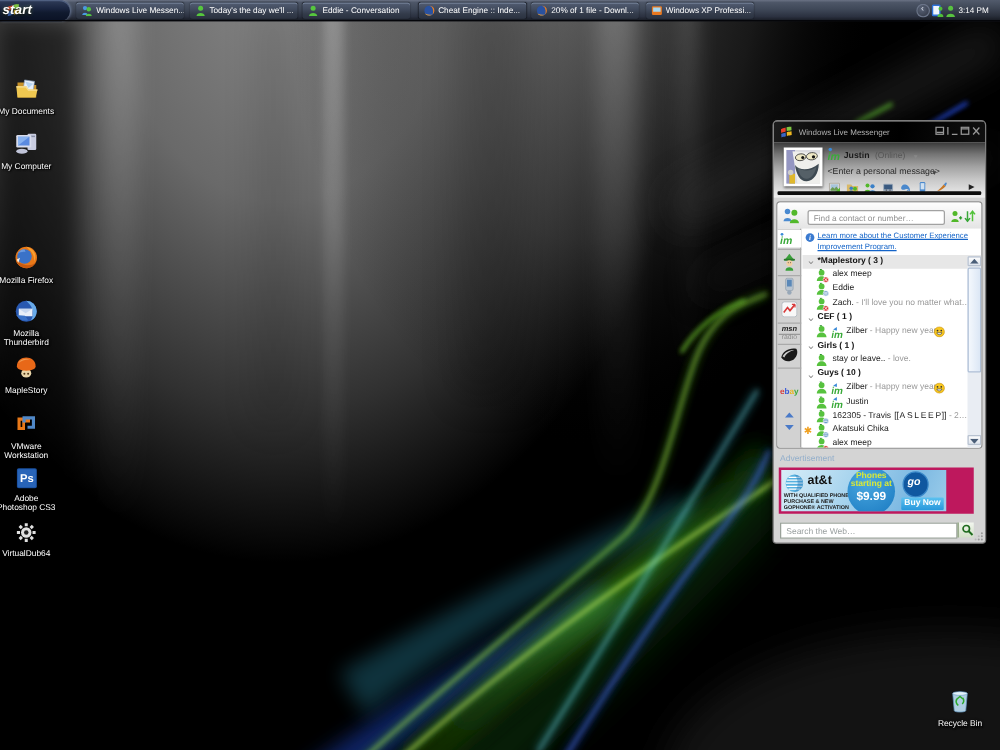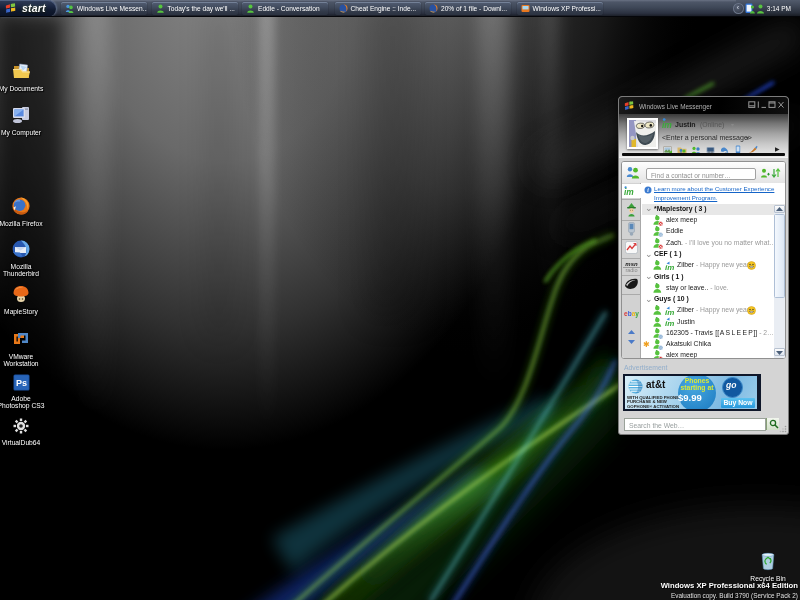--- a/index.html
+++ b/index.html
@@ -9,21 +9,21 @@
 #wall { position:absolute; left:0; top:0; width:800px; height:600px; }
 
 
 #taskbar { position:absolute; left:0; top:0; width:800px; height:17px;
   background:linear-gradient(#6a7284 0%, #4d5667 12%, #3e4757 45%, #2b3140 78%, #15181f 100%); }
 #taskbar:after { content:""; position:absolute; left:0; bottom:0; width:800px; height:1px; background:#05060a; }
 #startbtn { position:absolute; left:0; top:0; width:56px; height:17px;
   border-radius:0 9px 9px 0;
   background:linear-gradient(#303d59 0%, #1a2540 40%, #101a2e 60%, #0a1124 100%);
   box-shadow:inset 0 1px 0 rgba(120,140,180,.45), 1px 0 2px rgba(140,160,200,.5); }
-#startbtn .stxt { position:absolute; left:22px; top:1.5px; color:#fff; font-size:10.5px; font-weight:bold; font-style:italic;
+#startbtn .stxt { position:absolute; left:2px; top:1.5px; color:#fff; font-size:10.5px; font-weight:bold; font-style:italic;
   text-shadow:0 1px 2px #000, 0 0 3px rgba(200,255,150,.4); letter-spacing:.2px;text-align:center;}
 .tbtn { position:absolute; top:2px; height:13px; width:86px; border-radius:2px;
   background:linear-gradient(#525d72 0%, #424c5f 40%, #333b4a 70%, #2b3240 100%);
   box-shadow:inset 0 1px 0 rgba(150,165,190,.5), 0 0 1px #10131a;
   color:#fff; font-size:6.6px; overflow:hidden; white-space:nowrap; }
 .tbtn span { position:absolute; left:16px; top:3.4px; }
 .tbtn svg { position:absolute; left:4px; top:2.4px; }
 #tray { position:absolute; right:0; top:0; width:64px; height:17px;
   background:linear-gradient(#525b6c 0%, #3d4554 40%, #292f3b 75%, #14171e 100%); }
 #traytime { position:absolute; right:9px; top:5px; color:#fff; font-size:6.5px; }
@@ -63,21 +63,21 @@
 #clist { position:absolute; left:20px; top:21px; width:143px; height:176px; background:#fff; }
 .grow { position:absolute; left:0; width:143px; height:11px; font-size:6.8px; font-weight:bold; color:#111; }
 .grow .chev { position:absolute; left:3px; top:-0.5px; color:#8a8a8a; font-weight:normal; font-size:9px; }
 .grow .gt { position:absolute; left:12px; top:1px; }
 .crow { position:absolute; left:0; width:143px; height:11px; font-size:6.8px; color:#1a1a1a; white-space:nowrap; }
 .crow .nm { position:absolute; left:24px; top:1.4px; }
 .crow .st { color:#999; }
 .bicon { position:absolute; left:11px; top:0px; }
 #scrollbar { position:absolute; right:0; top:43px; width:11px; height:154px; background:#e9edf3; }
 #adlabel { position:absolute; left:5px; top:266.5px; color:#92aecb; font-size:6.8px; }
-#adban { position:absolute; left:4px; top:277px; width:138px; height:37px; background:#0f172a; padding:2px; }
+#adban { position:absolute; left:4px; top:277px; width:156px; height:37px; background:#be185d; padding:2px; }
 #adinner { position:relative; width:132px; height:33px; overflow:hidden;
   background:linear-gradient(115deg,#d8eef8 0%, #a8d4ee 40%, #7db9e2 75%, #9ccdea 100%); }
 #websearch { position:absolute; left:5px; top:320.5px; width:142px; height:13px; background:#fff;
   border:1px solid #9aa29a; }
 #websearch .wtxt { position:absolute; left:4px; top:3px; color:#9aa0a0; font-size:6.8px; }
 #wbtn { position:absolute; left:147px; top:321px; width:13px; height:12px;
   background:linear-gradient(#f2f6ee,#d2e0c8); border-left:1px solid #88a078; }
 </style>
 </head>
 <body>
@@ -326,24 +326,20 @@
   </div>
 
   <div class="dicon" style="left:739px; top:551px; width:58px;">
     <svg width="18" height="20" viewBox="0 0 18 20">
       <path d="M3.2,4 C3.2,2.4 14.8,2.4 14.8,4 L13.6,17.5 C13.6,19 4.4,19 4.4,17.5 Z" fill="#b8d9ee" stroke="#6a9cc4" stroke-width="0.6" opacity="0.95"></path>
       <ellipse cx="9" cy="3.8" rx="5.8" ry="1.5" fill="#e4f2fa" stroke="#6a9cc4" stroke-width="0.5"></ellipse>
       <path d="M6.6,8.2 L9,6.2 L11.4,8.2 M11.2,7.4 C12.3,9 12,11 10.8,12.2 M7.6,13.4 L6.3,11.8 C5.6,10.4 5.9,9 6.7,8" stroke="#2ea82e" stroke-width="1.2" fill="none"></path>
     </svg>
     <div class="lbl">Recycle Bin</div>
   </div>
-  <div id="verinfo">
-    <div class="l1">Windows XP Professional x64 Edition</div>
-    <div class="l2">Evaluation copy. Build 3790 (Service Pack 2)</div>
-  </div>
 
   <div id="wlm">
     <div id="wlm-title">
       <svg width="10" height="10" style="position:absolute;left:5px;top:3.5px" viewBox="0 0 13 13">
         <path d="M1,3.2 C2.5,2 3.5,2.6 5.8,1.4 L6,5.4 C3.8,6.4 2.6,5.9 1.2,6.9 Z" fill="#e8402a"></path>
         <path d="M6.8,1.1 C8.8,0.2 10,0.8 11.8,0.2 L12,4.2 C10.2,4.9 8.9,4.4 7,5.2 Z" fill="#7ec640"></path>
         <path d="M1.3,7.8 C2.7,6.9 3.9,7.3 5.9,6.4 L6.1,10.4 C4,11.3 3,10.8 1.5,11.7 Z" fill="#3a66c8"></path>
         <path d="M7,6.2 C9,5.4 10.2,5.9 12,5.2 L12.2,9.2 C10.4,9.9 9.2,9.5 7.2,10.2 Z" fill="#f0b820"></path>
       </svg>
       <span class="t">Windows Live Messenger</span>
@@ -656,21 +652,21 @@
               <path d="M1.2,10 L13.8,10"></path>
               <path d="M2.8,12.2 L12.2,12.2"></path>
               <path d="M2.8,2.8 L12.2,2.8"></path>
         </g>
         <path d="M7.5,0.5 A7,7 0 0 1 14.5,7.5 A7,7 0 0 1 7.5,14.5 C11,11 11,4 7.5,0.5 Z" fill="#2a7ab8" opacity="0.45"></path>
       </svg>
       <span style="position:absolute;left:21px;top:3px;font-size:10px;font-weight:bold;color:#111;">at&amp;t</span>
       <div style="position:absolute;left:2px;top:18.5px;font-size:6px;line-height:6.4px;color:#222;font-weight:bold;transform:scale(0.72);transform-origin:0 0;white-space:nowrap;">WITH QUALIFIED PHONE<br>PURCHASE &amp; NEW<br>GOPHONE® ACTIVATION</div>
       <div style="position:absolute;left:53px;top:-2px;width:38px;height:38px;border-radius:50%;background:radial-gradient(circle at 40% 30%, #4aa8e0, #1878c0);"></div>
       <div style="position:absolute;left:53px;top:1px;width:38px;text-align:center;font-size:6.8px;font-weight:bold;color:#d8e838;line-height:7px;">Phones<br>starting at</div>
-      <div style="position:absolute;left:53px;top:16px;width:38px;font-size:9.5px;font-weight:bold;color:#fff;">$9.99</div>
+      <div style="position:absolute;left:53px;top:16px;width:38px;text-align:center;font-size:9.5px;font-weight:bold;color:#fff;">$9.99</div>
       <div style="position:absolute;left:97px;top:1px;width:21px;height:21px;border-radius:50%;background:#1058a0;border:1px solid #3a88c8;"></div>
       <span style="position:absolute;left:101px;top:4px;font-size:8.5px;font-weight:bold;font-style:italic;color:#fff;">go</span>
       <div style="position:absolute;left:96px;top:22px;width:34px;height:10px;background:linear-gradient(#5cc2f0,#2898dc);border-radius:1px;text-align:center;font-size:6.8px;font-weight:bold;color:#fff;line-height:10px;">Buy Now</div>
     </div>
       </div>
     <div id="websearch">
       <span class="wtxt">Search the Web…</span>
     </div>
     <div id="wbtn">
       <svg width="10" height="10" style="position:absolute;left:1.5px;top:0.8px" viewBox="0 0 10 10">

